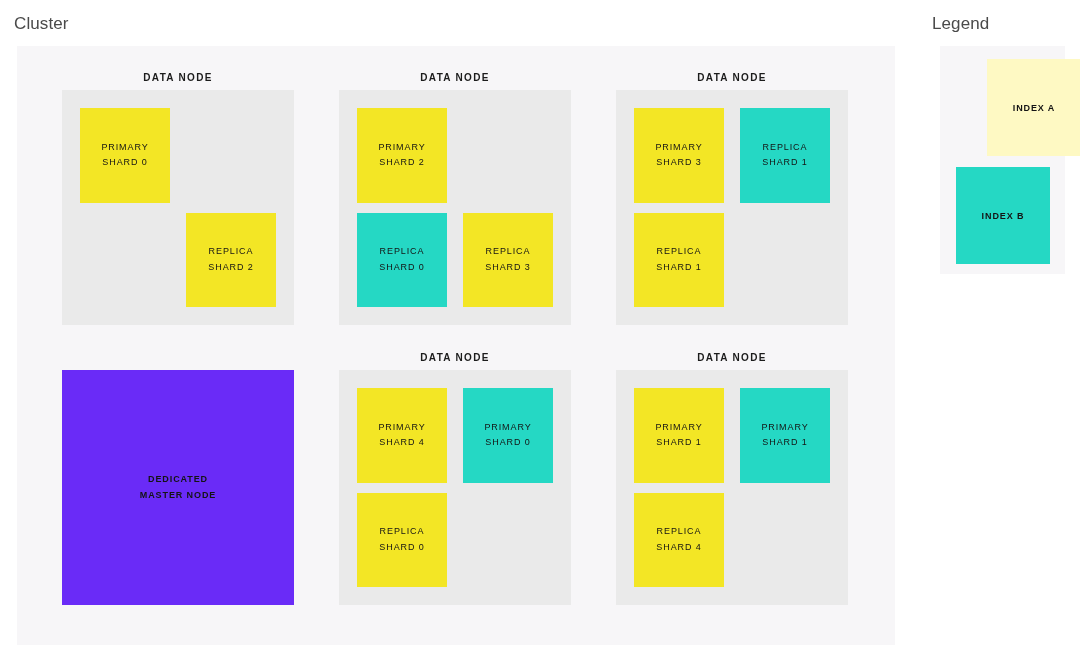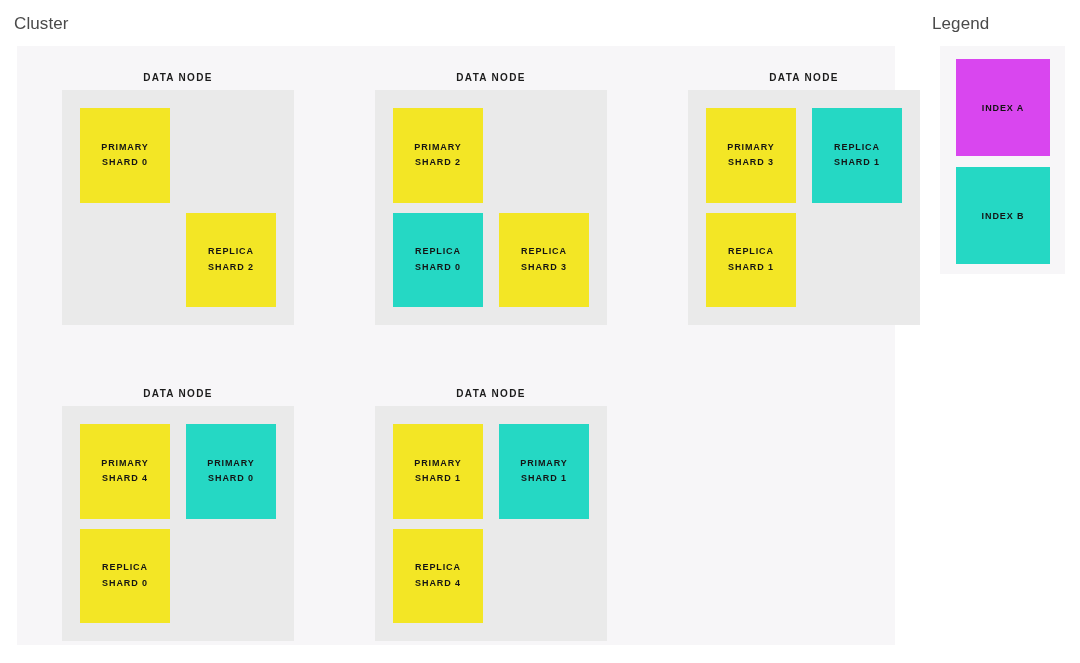--- a/index.html
+++ b/index.html
@@ -39,21 +39,20 @@
   .node-grid {
     position: absolute;
     left: 45px;
     top: 14px;
     width: 832px;
     display: grid;
     grid-template-columns: repeat(3, 277px);
     grid-template-rows: 280px 280px;
     column-gap: 0px;
     row-gap: 0px;
-    gap: 36px;
   }
 
   .node-cell {
     position: relative;
     width: 277px;
     height: 280px;
   }
 
   .node-label {
     position: absolute;
@@ -82,21 +81,21 @@
     column-gap: 16px;
     row-gap: 10px;
   }
 
   .shard {
     display: flex;
     flex-direction: column;
     align-items: center;
     justify-content: center;
     font-size: 9px;
-    font-weight: bold;
+    font-weight: normal;
     letter-spacing: 0.9px;
     color: #141414;
     line-height: 1.75;
     text-align: center;
   }
   .shard.empty { background: transparent; }
   .shard.index-a { background: #f3e625; }
   .shard.index-b { background: #25d8c4; }
 
   
@@ -145,21 +144,21 @@
     width: 94px;
     height: 97px;
     display: flex;
     align-items: center;
     justify-content: center;
     font-size: 9px;
     font-weight: bold;
     letter-spacing: 0.9px;
     color: #141414;
   }
-  .legend-item.index-a { background: #d946ef; }
+  .legend-item.index-a { background: #fef9c3; margin-left: 31px; }
   .legend-item.index-b { background: #25d8c4; text-align: right; }
 </style>
 </head>
 <body>
 
 <div class="page-title" id="cluster-title">Cluster</div>
 
 <div class="page-title" id="legend-title">Legend</div>
 
 <div id="cluster-panel">
@@ -208,20 +207,26 @@
             <span>REPLICA</span>
             <span>SHARD 1</span>
           </div>
           <div class="shard index-a">
             <span>REPLICA</span>
             <span>SHARD 1</span>
           </div>
           <div class="shard empty"></div>
         </div>
       </div>
+      <div class="master-cell">
+        <div class="master-box">
+          <span>DEDICATED</span>
+          <span>MASTER NODE</span>
+        </div>
+      </div>
       <div class="node-cell">
         <div class="node-label">DATA NODE</div>
         <div class="node-box">
           <div class="shard index-a">
             <span>PRIMARY</span>
             <span>SHARD 4</span>
           </div>
           <div class="shard index-b">
             <span>PRIMARY</span>
             <span>SHARD 0</span>

